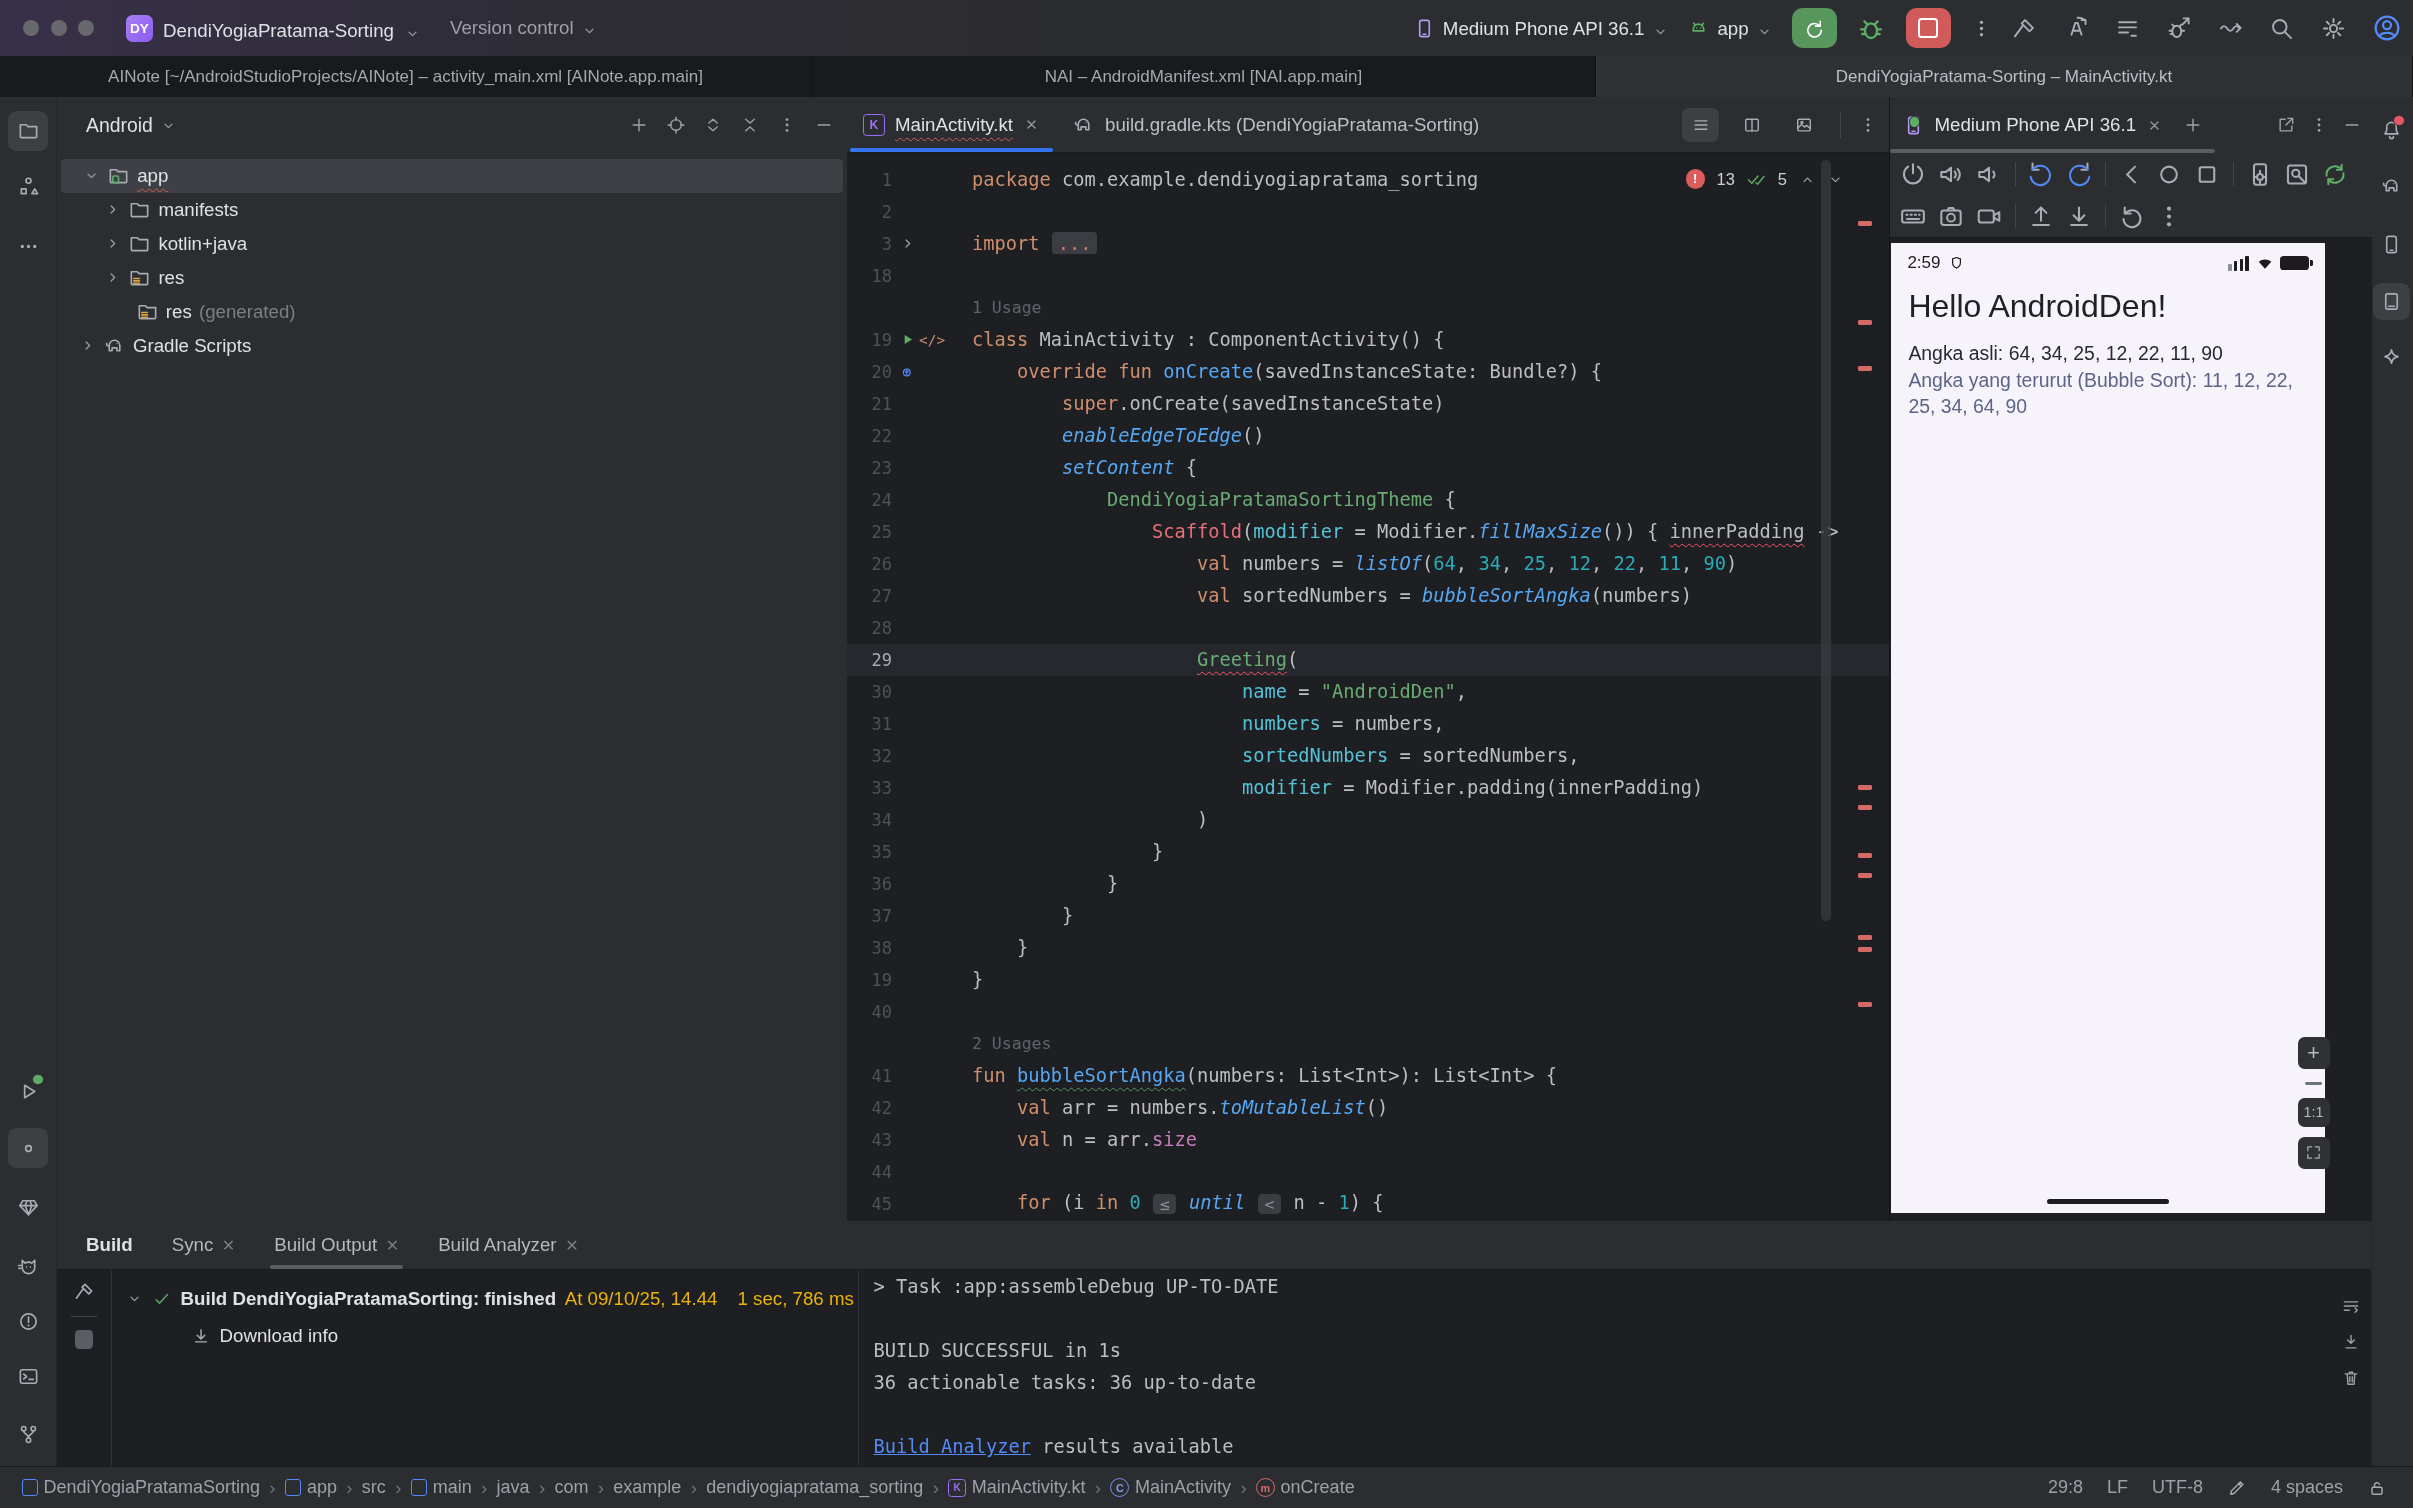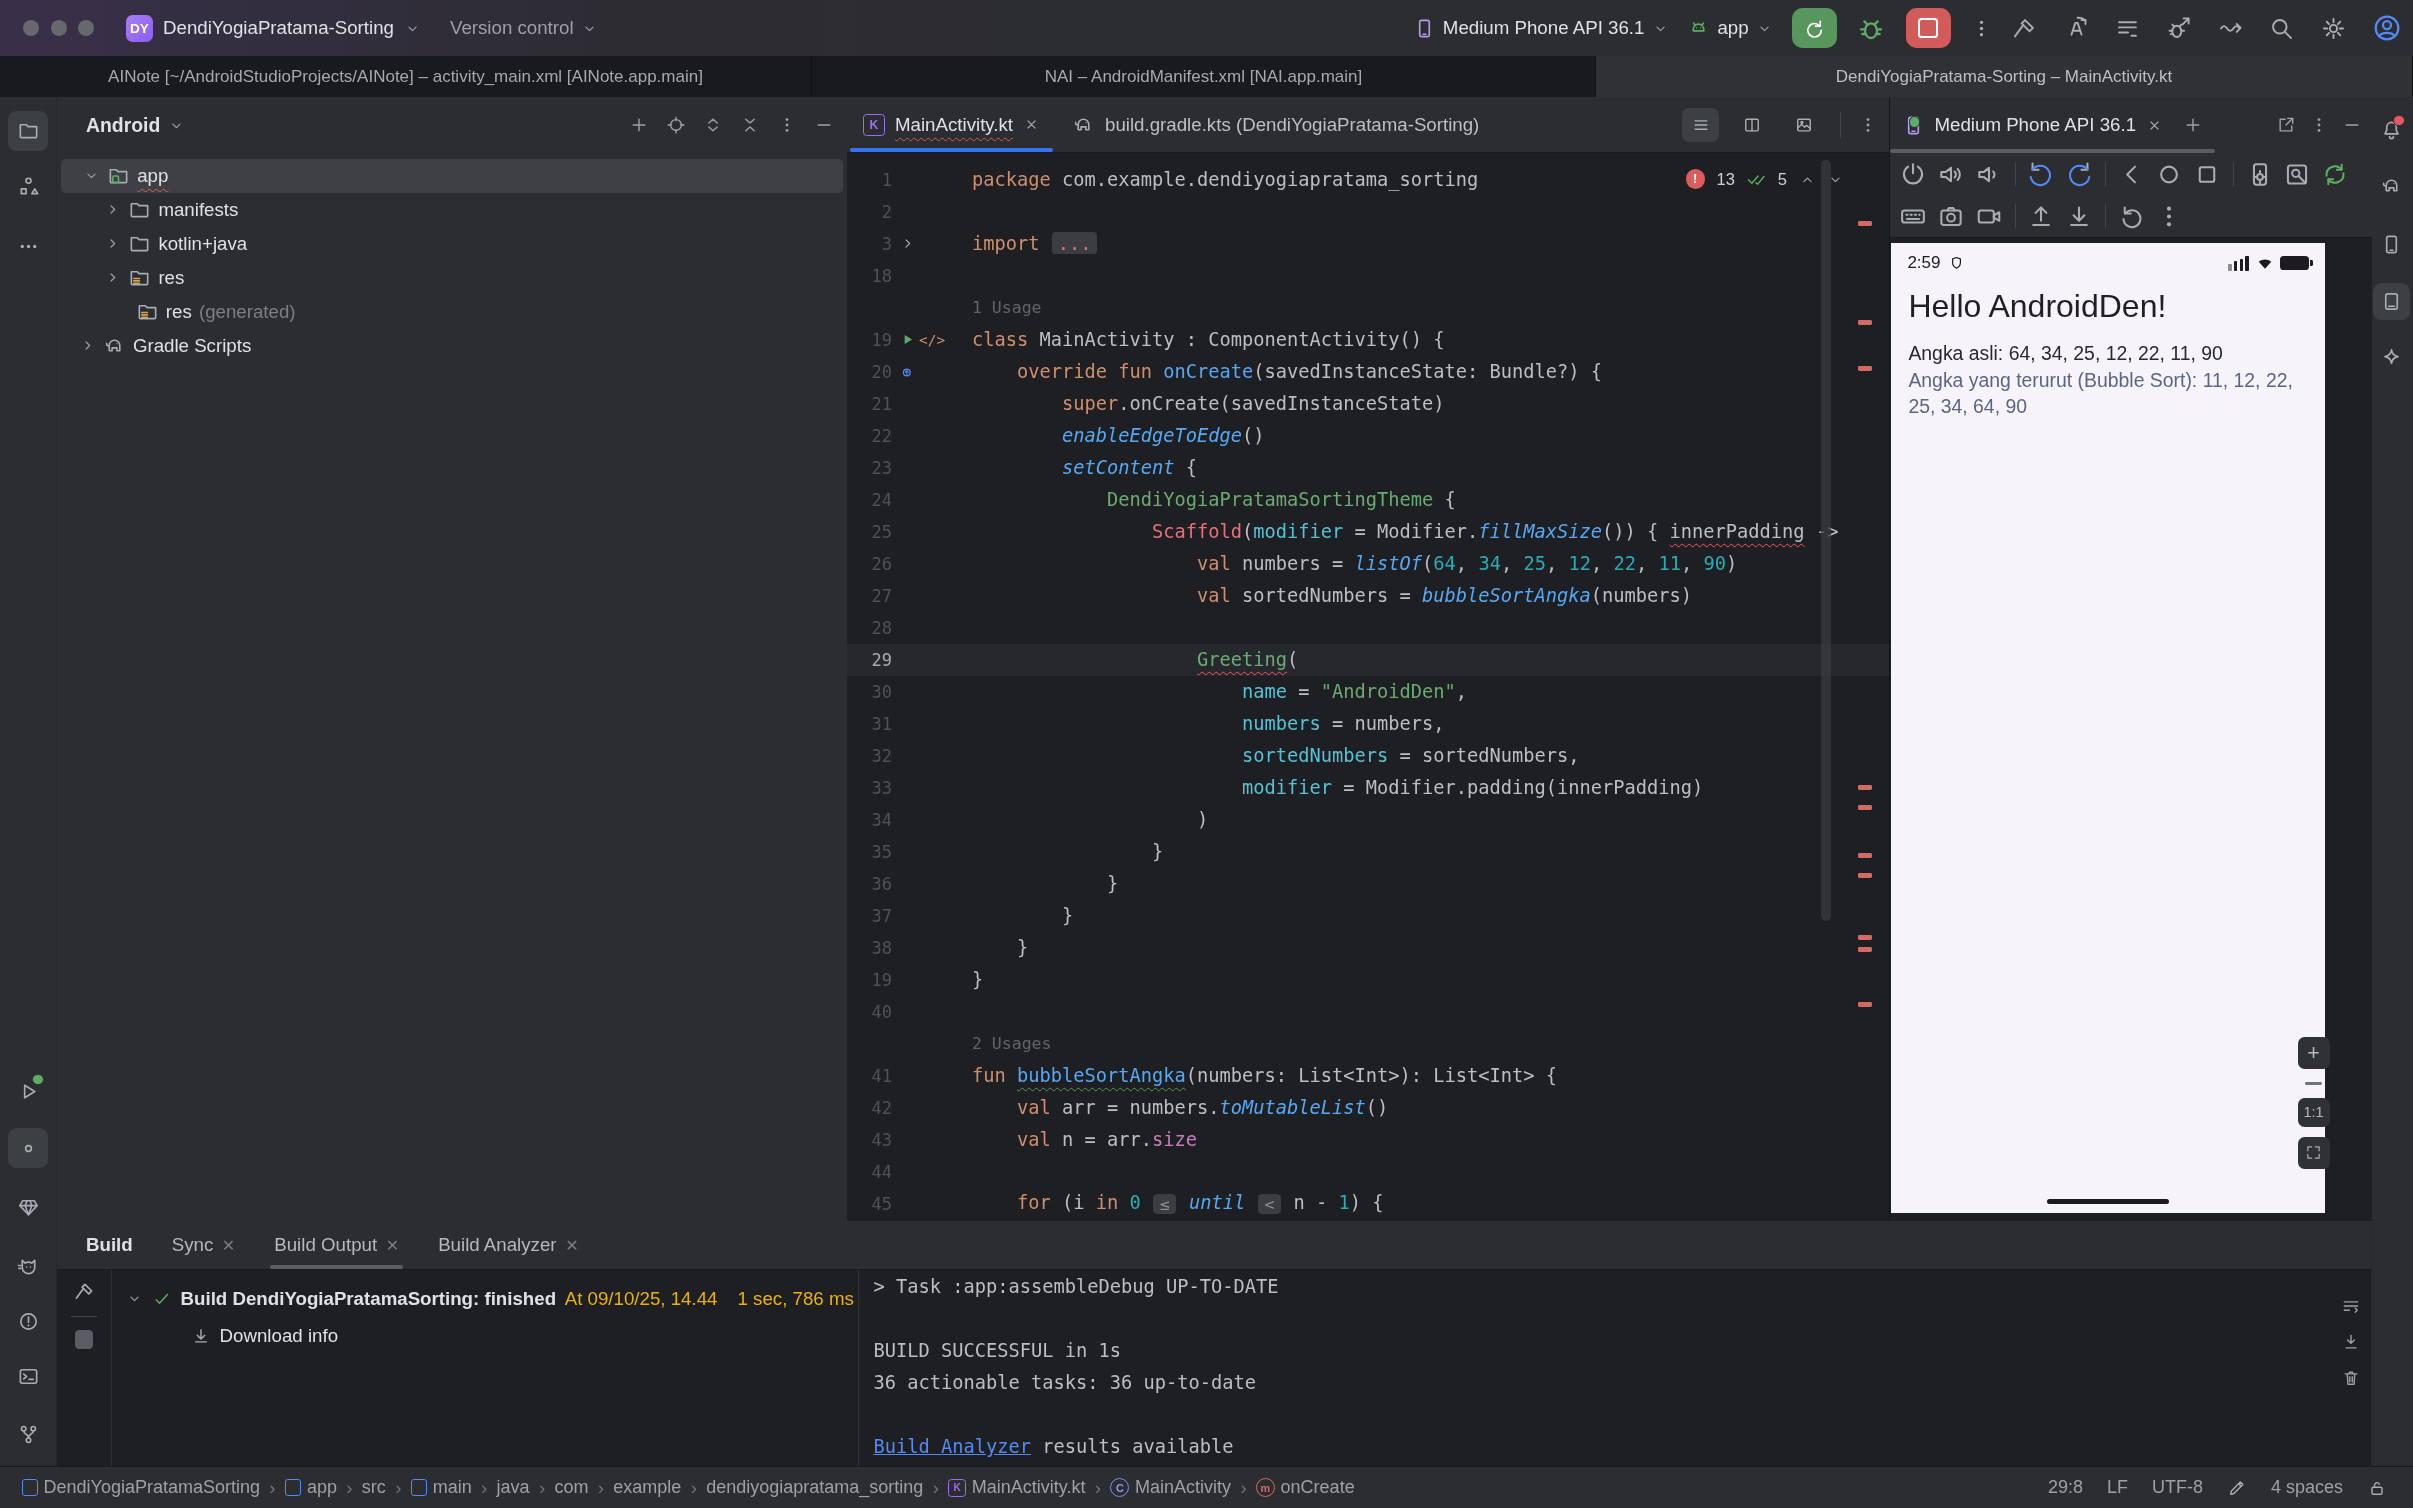--- a/index.html
+++ b/index.html
@@ -11,21 +11,21 @@
   .i28{width:20px;height:20px}.i32{width:23px;height:23px}.i24{width:17px;height:17px}.i44{width:32px;height:32px}
   .grayTxt{color:#9da0a8}
 
   
   .tb{position:absolute;top:0;left:0;right:0;height:56px;display:flex;align-items:center;
       background:linear-gradient(90deg,#383049 0%,#2d2c33 25%,#2b2d30 55%,#2b2d30 100%);}
   .dots{display:flex;gap:11.5px;padding-left:23px;padding-right:32px}
   .dot{width:16px;height:16px;border-radius:50%;background:#67686d}
   .dy{width:27px;height:27px;border-radius:6.5px;background:linear-gradient(135deg,#a97df6,#8a5df0);
       display:flex;align-items:center;justify-content:center;font-size:13.6px;font-weight:bold;color:#fff}
-  .tbitem{display:flex;align-items:center;gap:7.2px;font-size:18.7px}
+  .tbitem{display:flex;align-items:flex-end;gap:7.2px;font-size:18.7px}
   .tb-right{position:absolute;right:10px;top:0;height:56px;display:flex;align-items:center;gap:18.7px}
   .pill{width:45px;height:40px;border-radius:10.8px;display:flex;align-items:center;justify-content:center}
   .pill.run{background:#57965c;color:#fff}
   .pill.stop{background:#d15b5b}
   .stop-sq{width:16px;height:16px;border:2.2px solid #fff;border-radius:3.6px}
   .chev{color:#9da0a8}
 
   
   .wt{position:absolute;top:56px;left:0;right:0;height:41px;display:flex;background:#191a1d;}
   .wtab{display:flex;align-items:center;justify-content:center;font-size:17px;color:#a5a8ae;
@@ -41,21 +41,21 @@
   .stripe-ic.sel{background:#3d4043}
   .reddot{position:absolute;top:4.3px;right:5.7px;width:9.3px;height:9.3px;border-radius:50%;background:#e55765;border:1.4px solid #2b2d30}
   .greendot{position:absolute;top:2.9px;right:4.3px;width:9.3px;height:9.3px;border-radius:50%;background:#5fad65;border:1.4px solid #2b2d30}
 
   .content{position:absolute;left:57px;right:42px;top:0;bottom:0}
   .toprow{position:absolute;top:0;left:0;right:0;height:1124px;display:flex}
 
   
   .proj{width:790px;flex:none;background:#2b2d30;position:relative;box-sizing:border-box}
   .proj-hd{height:56px;display:flex;align-items:center;padding:0 13px 0 29px;gap:7.2px}
-  .proj-hd .ttl{font-size:19.4px;font-weight:bold}
+  .proj-hd .ttl{font-size:19.4px;font-weight:normal}
   .proj-hd-ic{margin-left:auto;display:flex;gap:17px;align-items:center}
   .tree{padding-top:5.7px}
   .trow{height:34px;display:flex;align-items:center;font-size:18.7px;gap:7.2px;position:relative}
   .trow .lbl{color:#dfe1e5}
   .trow.sel{background:#3e4045;margin:0 4.3px;border-radius:4.3px}
   .gen{color:#7a7e85}
   .sq-err{text-decoration:underline wavy #cf5b56 1.4px;text-underline-offset:5.7px}
   .folder-blue{color:#4f83ea}
   .folder-gray{color:#9da0a8}
 

